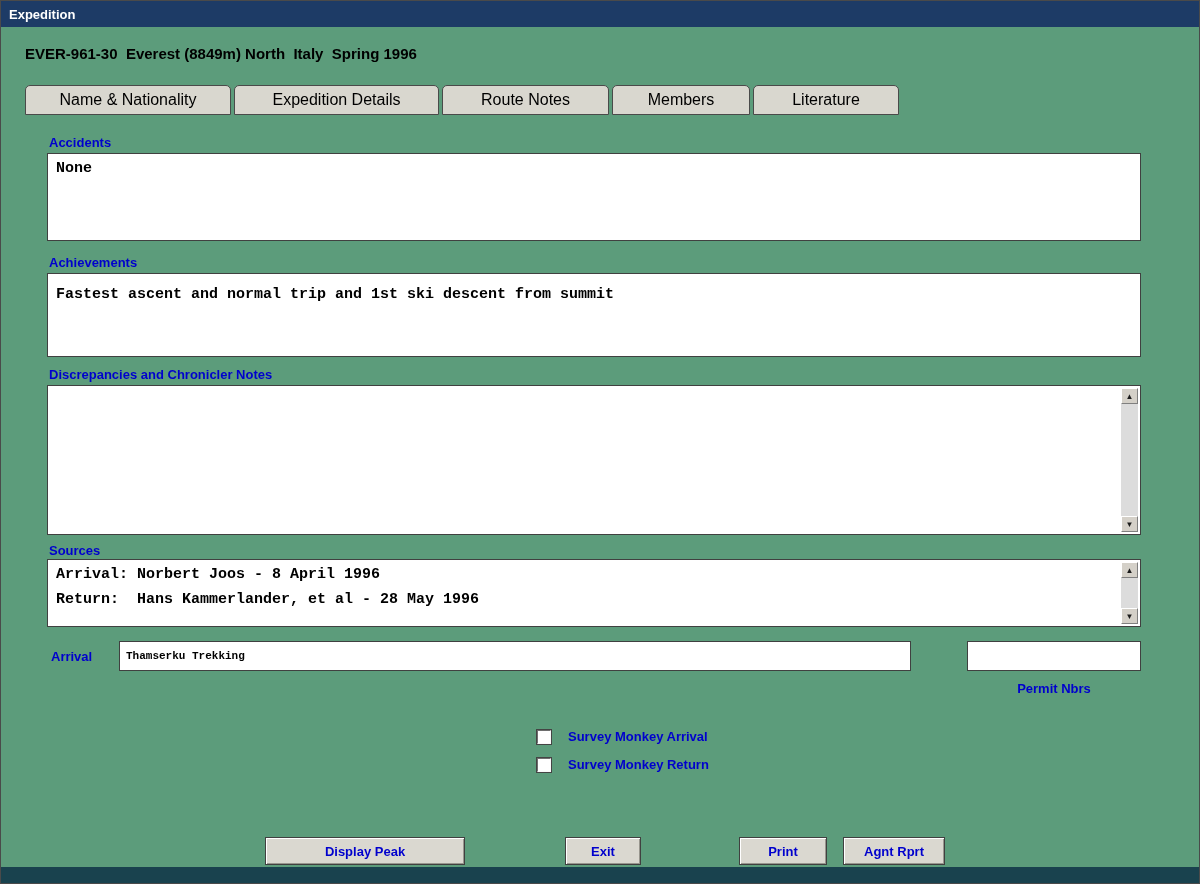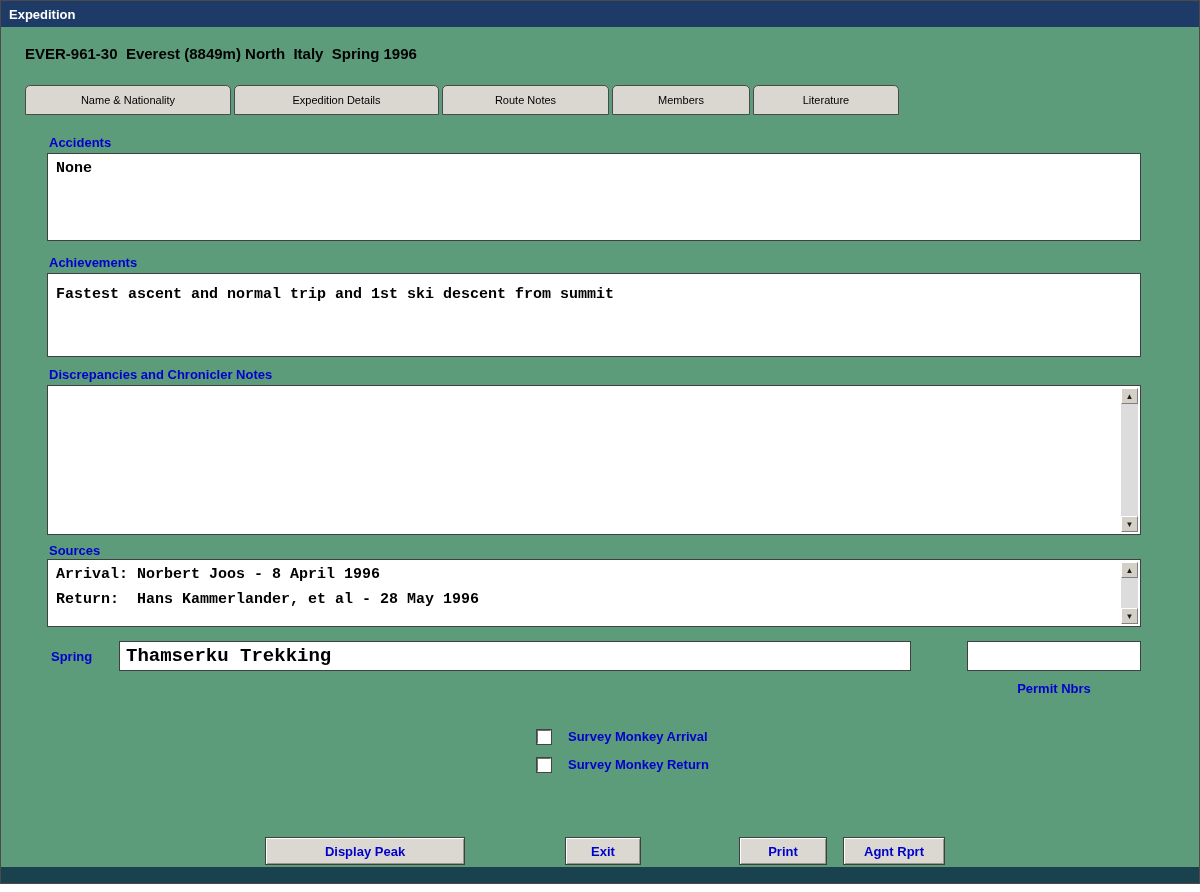--- a/index.html
+++ b/index.html
@@ -48,21 +48,21 @@
   }
   .tab {
     box-sizing: border-box;
     height: 30px;
     background: #d9d7cf;
     border: 1px solid #4a4a4a;
     border-radius: 5px 5px 0 0;
     display: flex;
     align-items: center;
     justify-content: center;
-    font-size: 11px;
+    font-size: 16px;
     color: #000000;
     cursor: pointer;
   }
   .tab.active {
     height: 38px;
     background: #fbfbf8;
     border-bottom: none;
     font-size: 13.5px;
   }
   .field-label {
@@ -111,21 +111,21 @@
     cursor: pointer;
   }
   .scroll-btn.up { top: 0; }
   .scroll-btn.down { bottom: 0; }
   .line-input {
     position: absolute;
     box-sizing: border-box;
     background: #ffffff;
     border: 1px solid #404040;
     font-family: "Liberation Mono", monospace;
-    font-size: 19px;
+    font-size: 11px;
     font-weight: bold;
     color: #000000;
     padding: 12px 6px;
     outline: none;
   }
   .checkbox-row {
     position: absolute;
     display: flex;
     align-items: center;
   }
@@ -226,21 +226,21 @@
     <div class="vscroll">
       <div class="scroll-btn up">
         <span>▲</span>
       </div>
       <div class="scroll-btn down">
         <span>▼</span>
       </div>
     </div>
   </div>
 
-  <div class="field-label" style="left:50px; top:648px;">Spring</div>
+  <div class="field-label" style="left:50px; top:648px;">Arrival</div>
   <input class="line-input" style="left: 118px; top: 640px; width: 792px; height: 30px;" value="Thamserku Trekking">
 
   <input class="line-input" style="left: 966px; top: 640px; width: 174px; height: 30px;" value="">
   <div class="field-label" style="left:966px; top:680px; width:174px; text-align:center;">Permit Nbrs</div>
 
   <div class="checkbox-row" style="left:536px; top:728px;">
     <div class="checkbox"></div>
     <div class="checkbox-label">Survey Monkey Arrival</div>
   </div>
   <div class="checkbox-row" style="left:536px; top:756px;">

